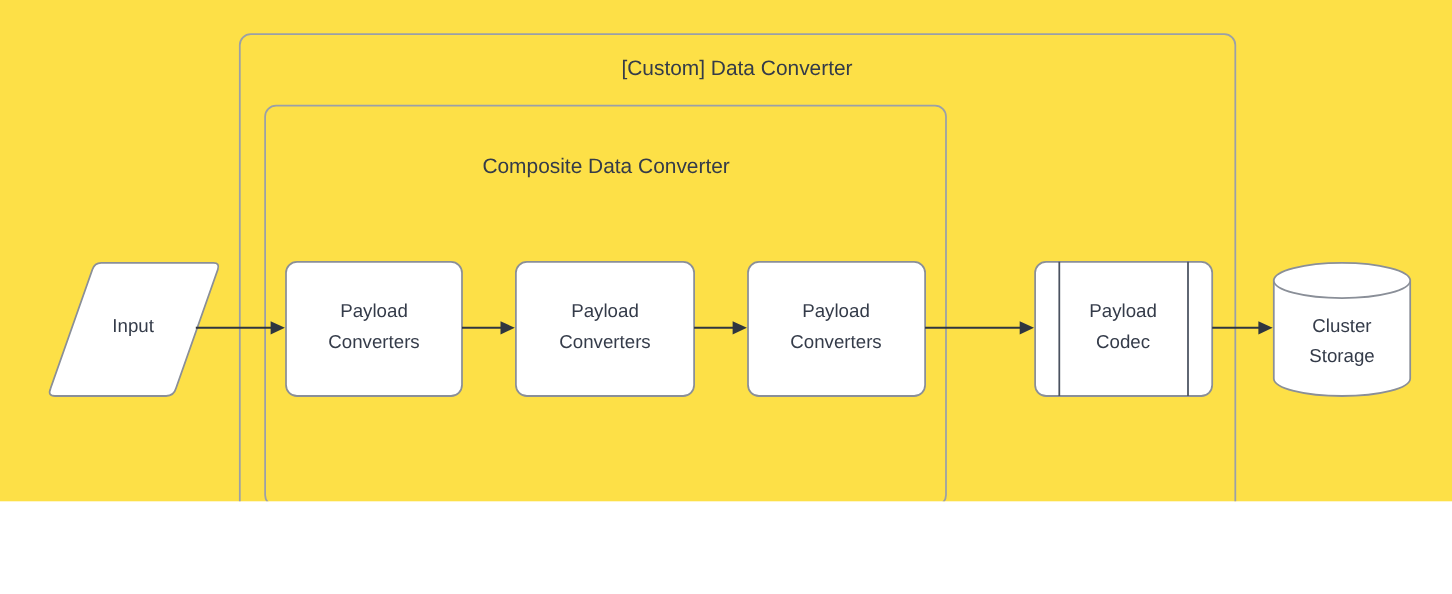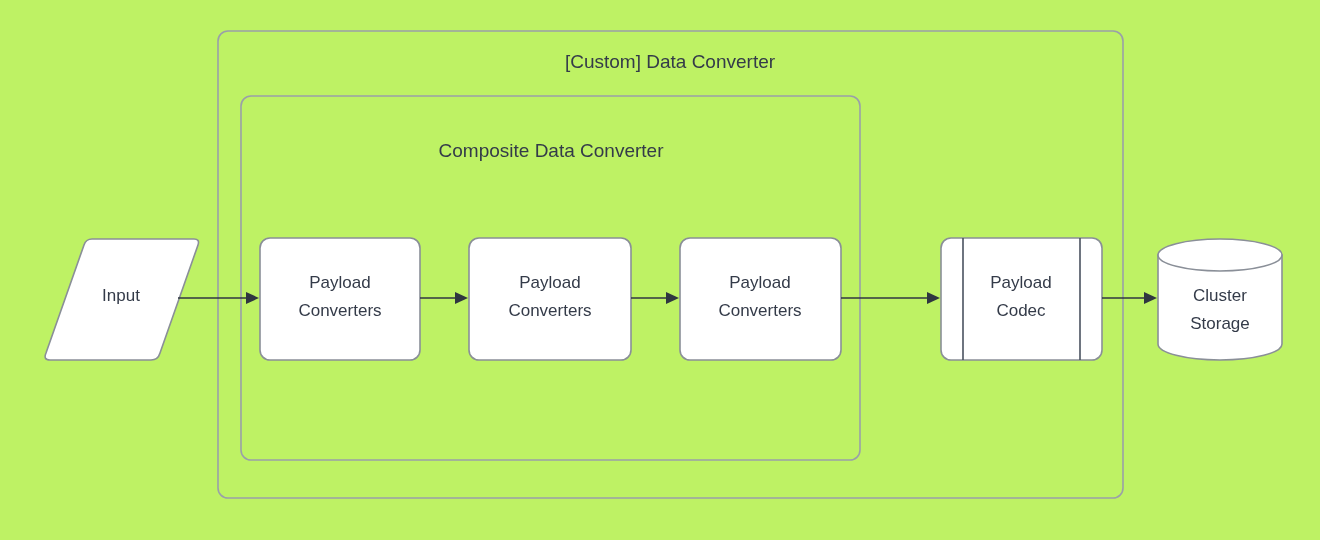--- a/index.html
+++ b/index.html
@@ -6,22 +6,22 @@
     margin: 0;
     padding: 0;
     background: #ffffff;
   }
   body {
     font-family: "Liberation Sans", sans-serif;
   }
   #canvas {
     position: relative;
     width: 1320px;
-    height: 540px;
-    background: #bef264;
+    height: 456px;
+    background: #fde047;
     overflow: hidden;
   }
   #diagram-svg {
     position: absolute;
     left: 0;
     top: 0;
     width: 1320px;
     height: 540px;
   }
   .shape-stroke {

